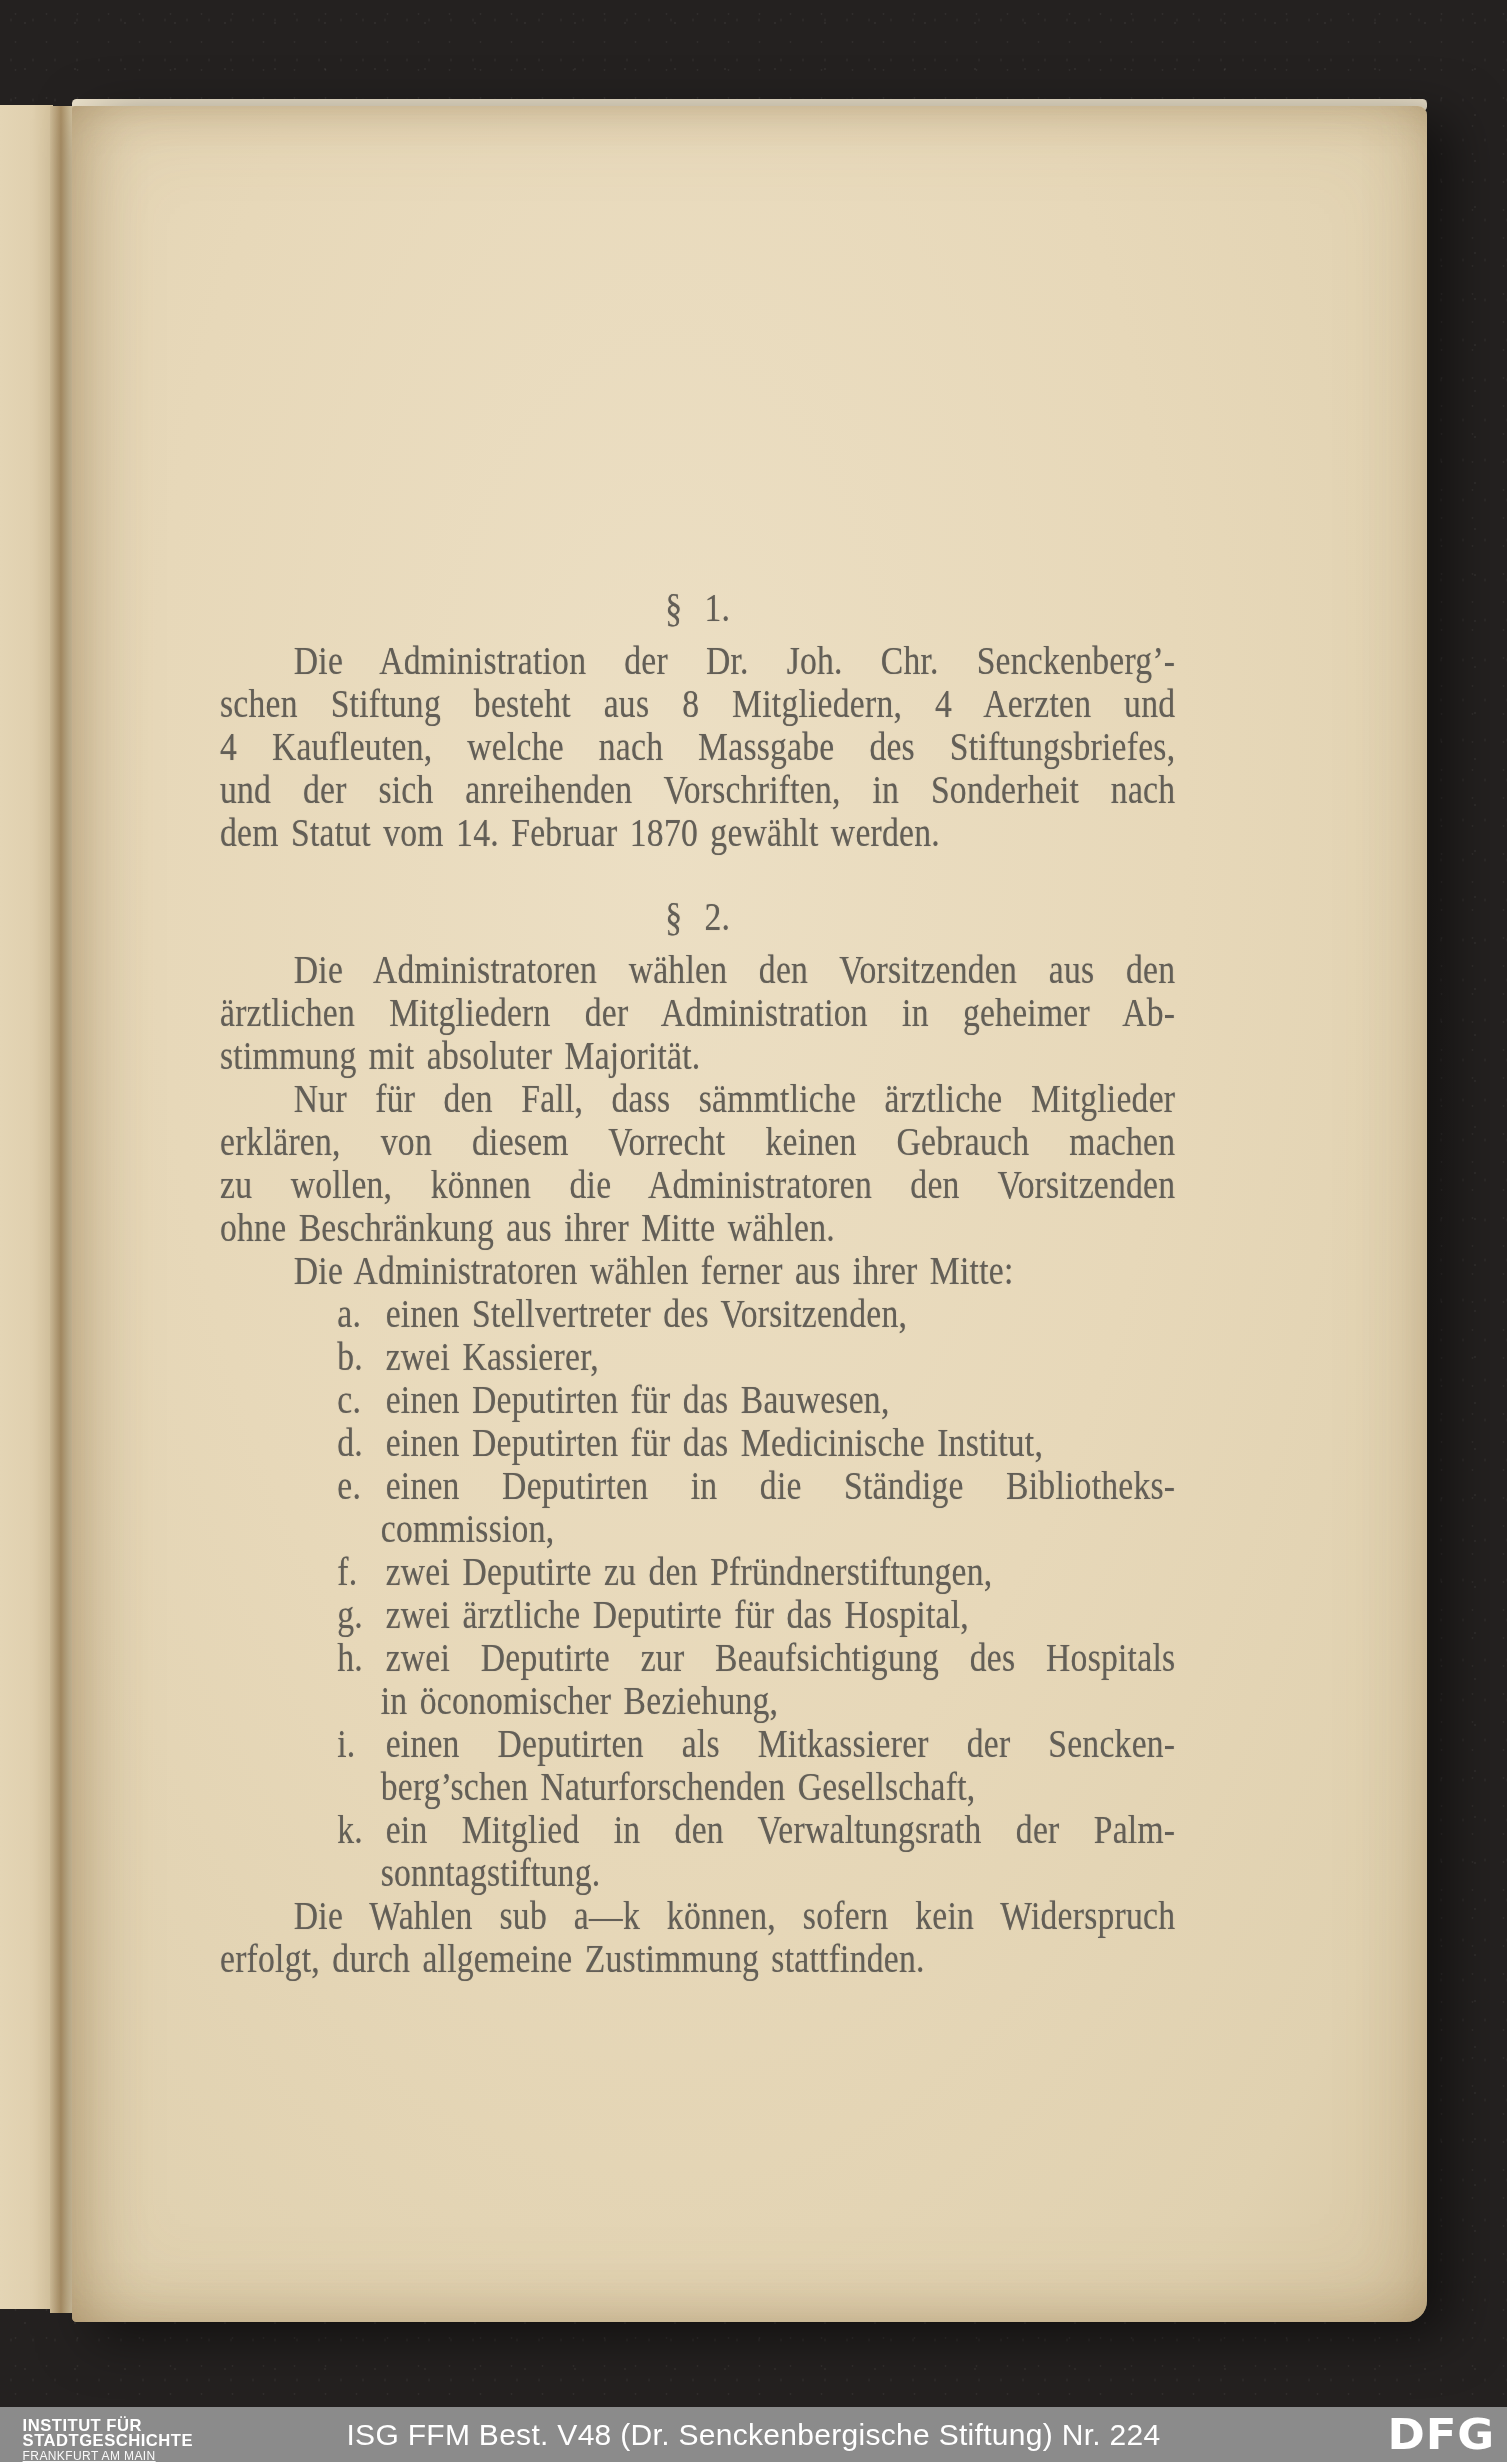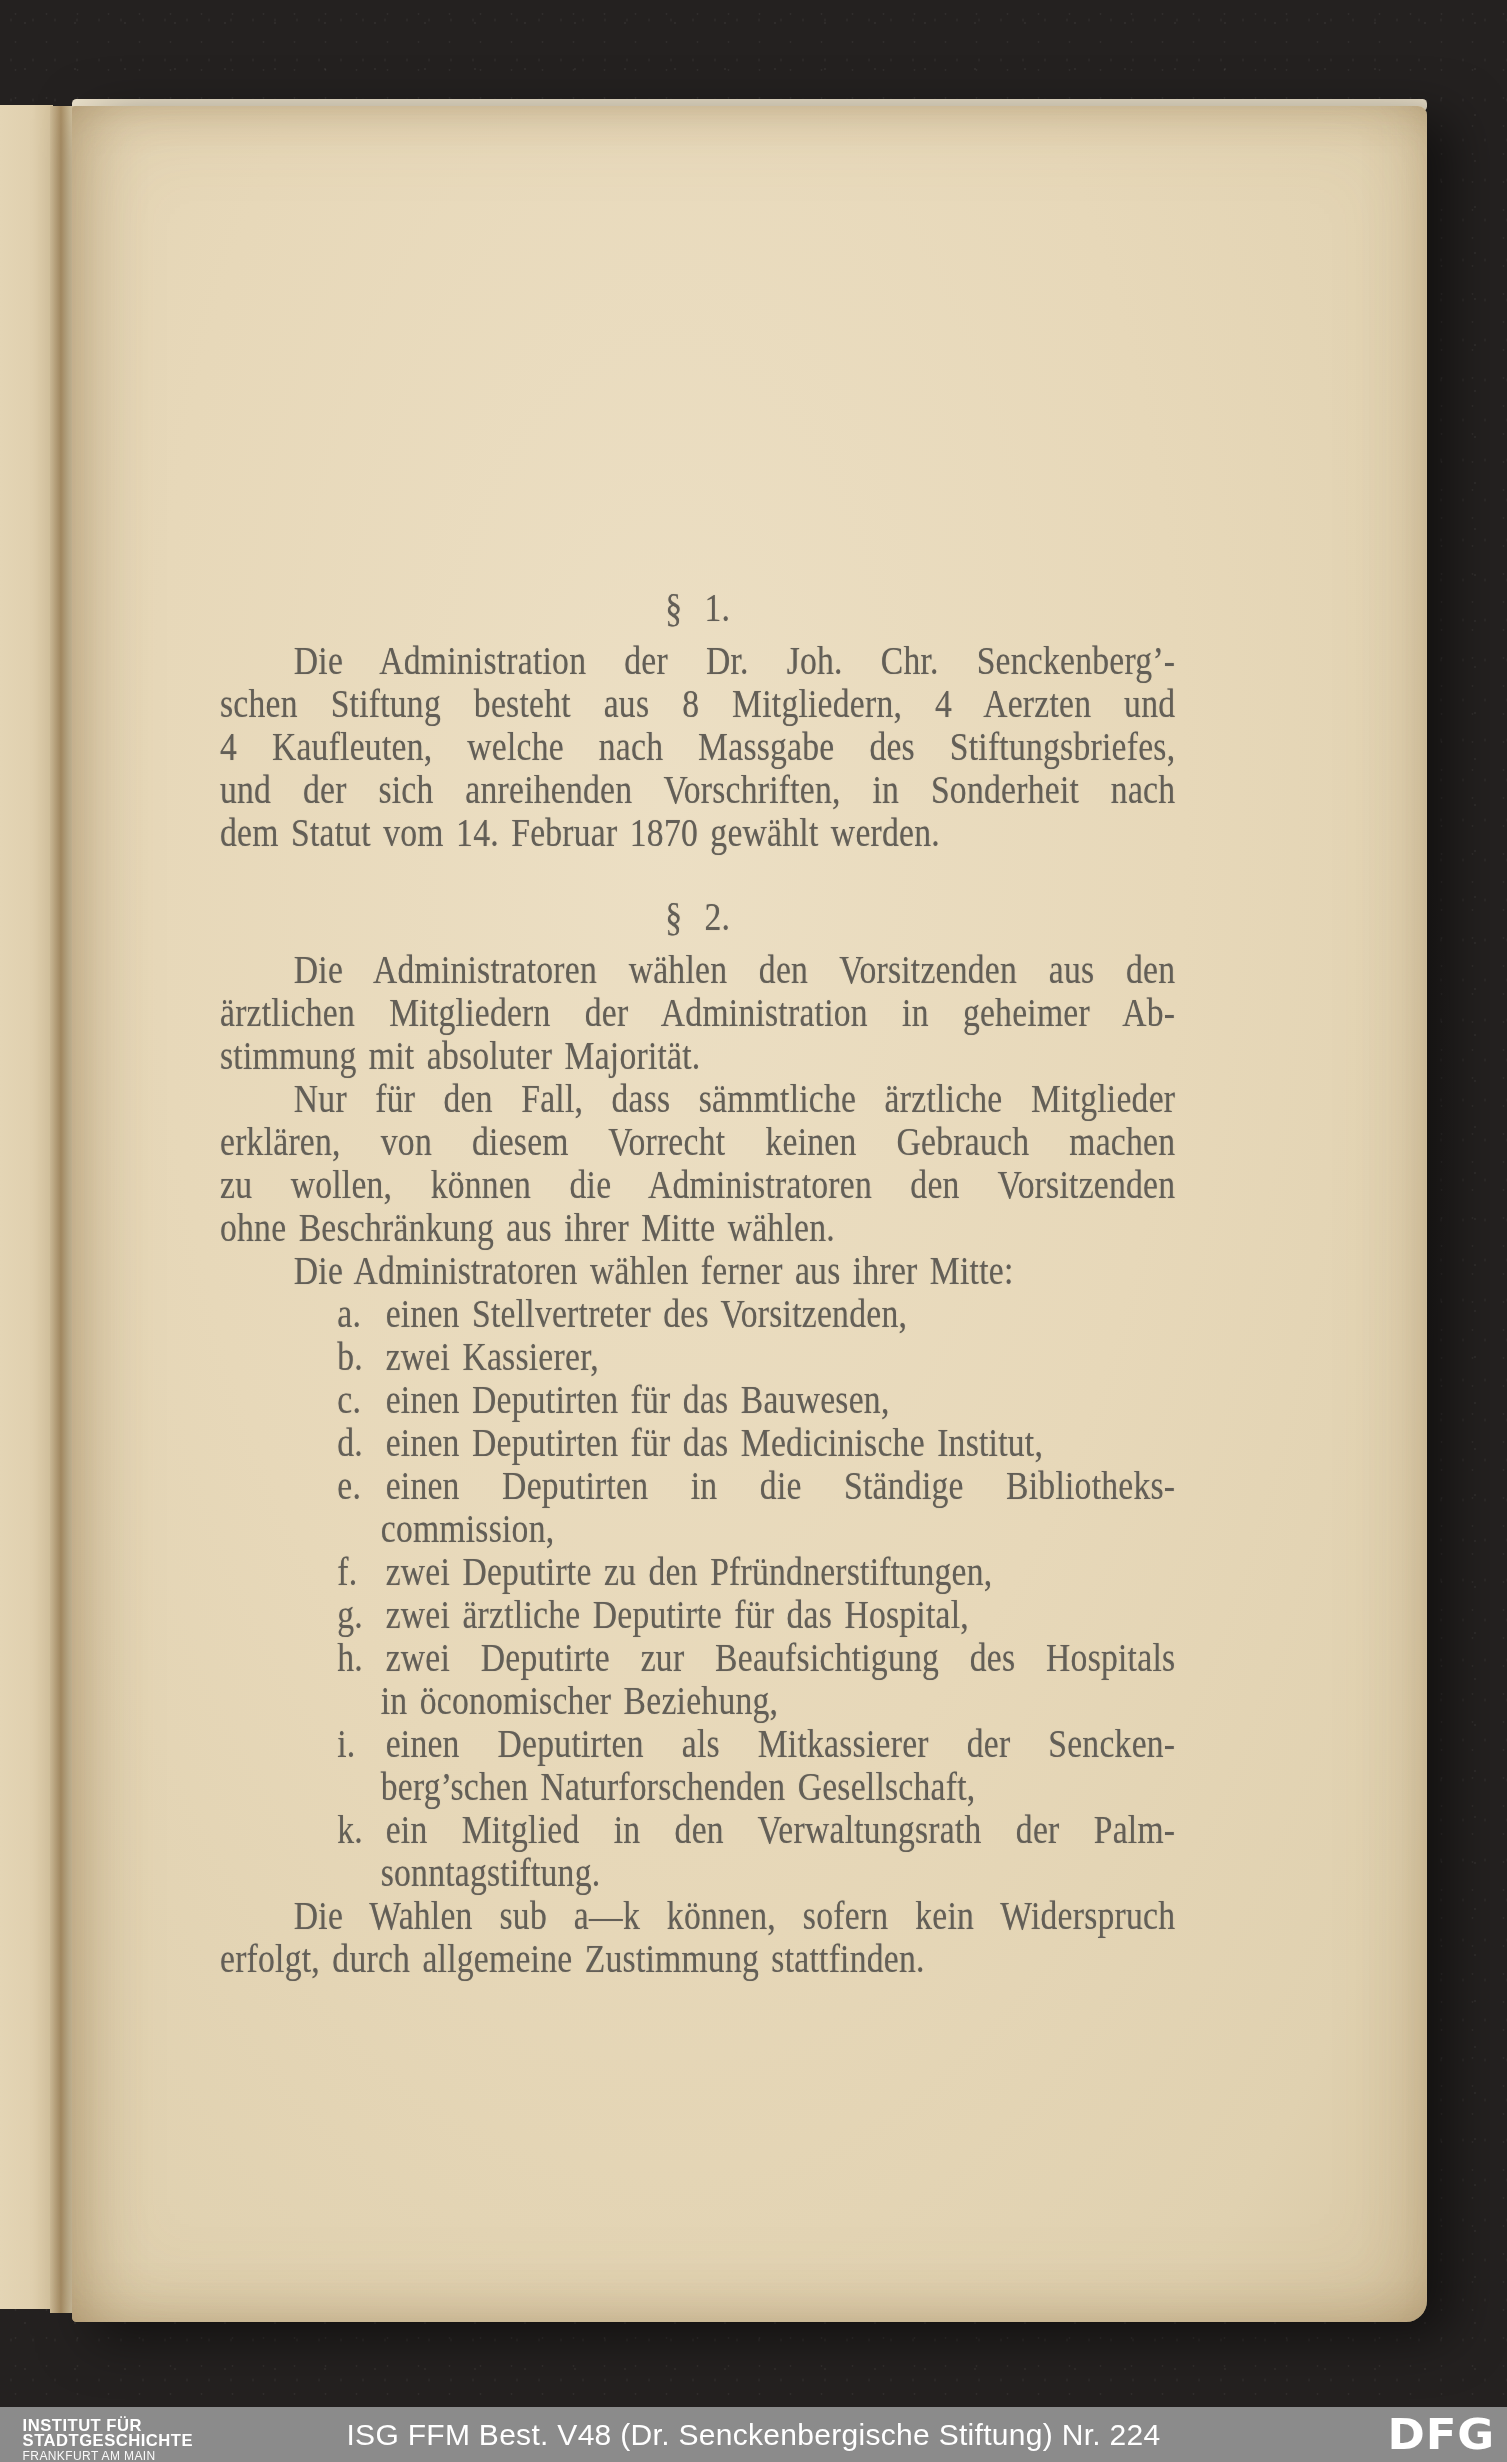--- a/index.html
+++ b/index.html
@@ -82,21 +82,21 @@
 
   
   .footer{
     position:absolute; left:0; top:2407px; width:1507px; height:68px;
     background:var(--bar);
     font-family:"Liberation Sans", sans-serif;
     color:var(--white);
   }
   .isg{position:absolute; left:22.6px; top:11.3px; line-height:1;}
   .isg .l1,.isg .l2{font-size:16.6px; font-weight:bold; letter-spacing:0.5px; line-height:15px;}
-  .isg .l3{font-size:12px; font-weight:normal; letter-spacing:0.4px; line-height:13.6px; margin-top:1.5px; opacity:0.96;}
+  .isg .l3{font-size:12px; font-weight:normal; letter-spacing:0.4px; line-height:13.6px; margin-top:1.5px; opacity:0.96;text-decoration:underline;}
   .ref{
     position:absolute; left:0; width:1507px; top:0; height:56px;
     text-align:center; line-height:56px; font-size:30px; letter-spacing:0.3px;
   }
   .dfg{
     position:absolute; right:12px; top:0.8px; height:56px; line-height:54px;
     font-family:"DejaVu Sans", sans-serif;
     font-size:45px; font-weight:bold; letter-spacing:0.8px;
     transform:scaleY(0.96); transform-origin:center;
   }

